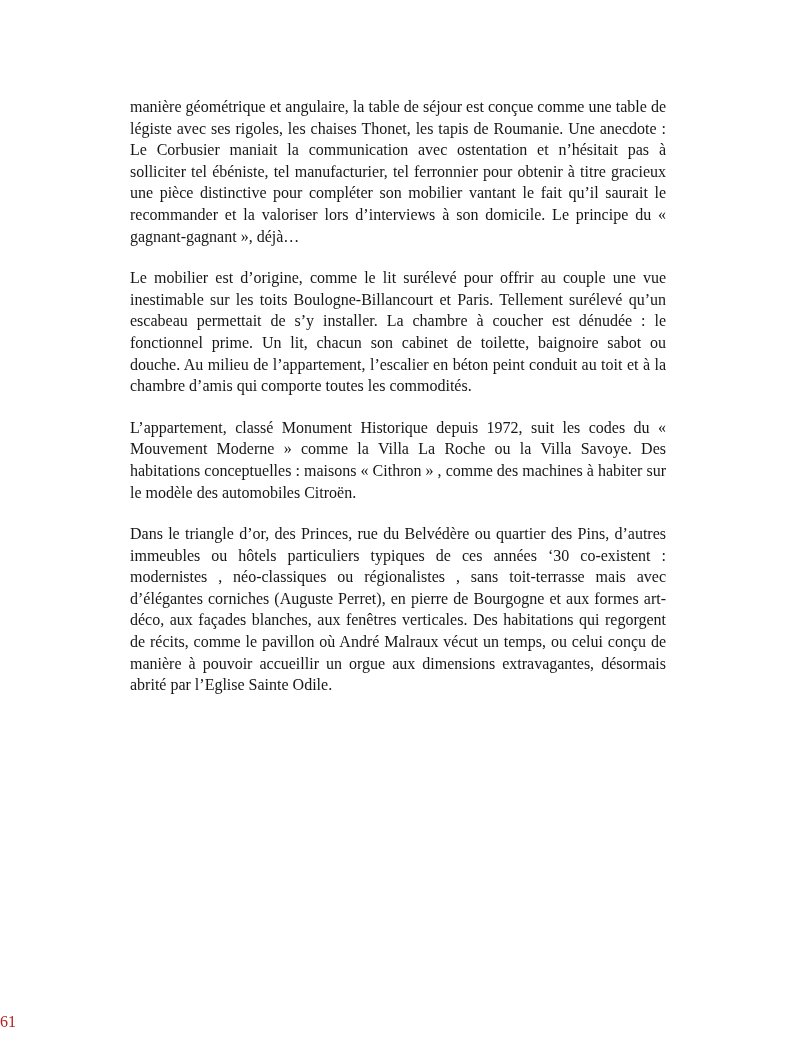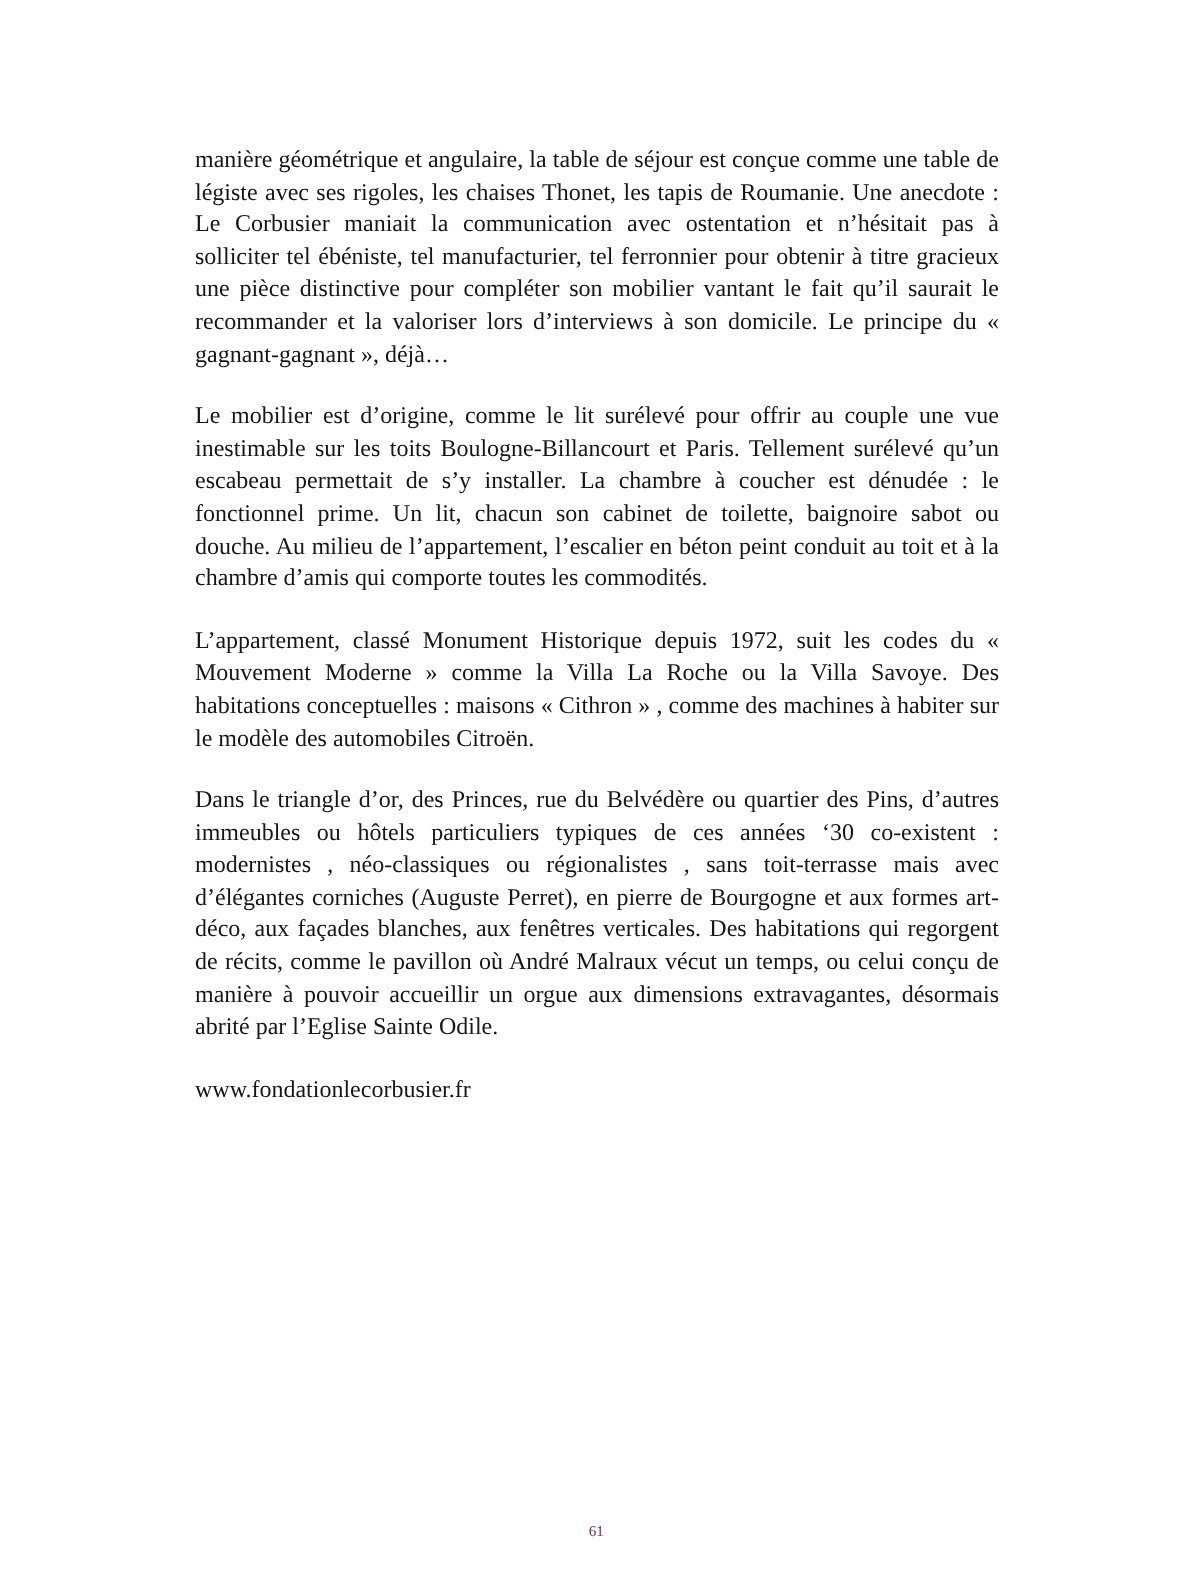--- a/index.html
+++ b/index.html
@@ -29,31 +29,30 @@
     text-align: justify;
   }
   .content p.weblink {
     text-align: left;
   }
   .page-number {
     position: absolute;
     left: 0;
     top: 1013px;
     width: 795px;
-    text-align: center;
-    font-size: 10px;
+    text-align: left;
+    font-size: 16px;
     line-height: 18px;
-    color: #701a75;
+    color: #b91c1c;
   }
 </style>
 </head>
 <body>
 
 <div class="page">
   <div class="content">
     <p>manière géométrique et angulaire, la table de séjour est conçue comme une table de légiste avec ses rigoles, les chaises Thonet, les tapis de Roumanie. Une anecdote : Le Corbusier maniait la communication avec ostentation et n’hésitait pas à solliciter tel ébéniste, tel manufacturier, tel ferronnier pour obtenir à titre gracieux une pièce distinctive pour compléter son mobilier vantant le fait qu’il saurait le recommander et la valoriser lors d’interviews à son domicile. Le principe du « gagnant-gagnant », déjà…</p>
     <p>Le mobilier est d’origine, comme le lit surélevé pour offrir au couple une vue inestimable sur les toits Boulogne-Billancourt et Paris. Tellement surélevé qu’un escabeau permettait de s’y installer. La chambre à coucher est dénudée : le fonctionnel prime. Un lit, chacun son cabinet de toilette, baignoire sabot ou douche. Au milieu de l’appartement, l’escalier en béton peint conduit au toit et à la chambre d’amis qui comporte toutes les commodités.</p>
     <p>L’appartement, classé Monument Historique depuis 1972, suit les codes du « Mouvement Moderne  » comme la Villa La Roche ou la Villa Savoye. Des habitations conceptuelles : maisons « Cithron » , comme des machines à habiter sur le modèle des automobiles Citroën.</p>
     <p>Dans le triangle d’or, des Princes, rue du Belvédère ou quartier des Pins, d’autres immeubles ou hôtels particuliers typiques de ces années ‘30 co-existent : modernistes , néo-classiques ou régionalistes , sans toit-terrasse mais avec d’élégantes corniches (Auguste Perret), en pierre de Bourgogne et aux formes art-déco, aux façades blanches, aux fenêtres verticales. Des habitations qui regorgent de récits, comme le pavillon où André Malraux vécut un temps, ou celui conçu de manière à pouvoir accueillir un orgue aux dimensions extravagantes, désormais abrité par l’Eglise Sainte Odile.</p>
-    <p class="weblink">www.fondationlecorbusier.fr</p>
   </div>
   <div class="page-number">61</div>
 </div>
 
 </body></html>

